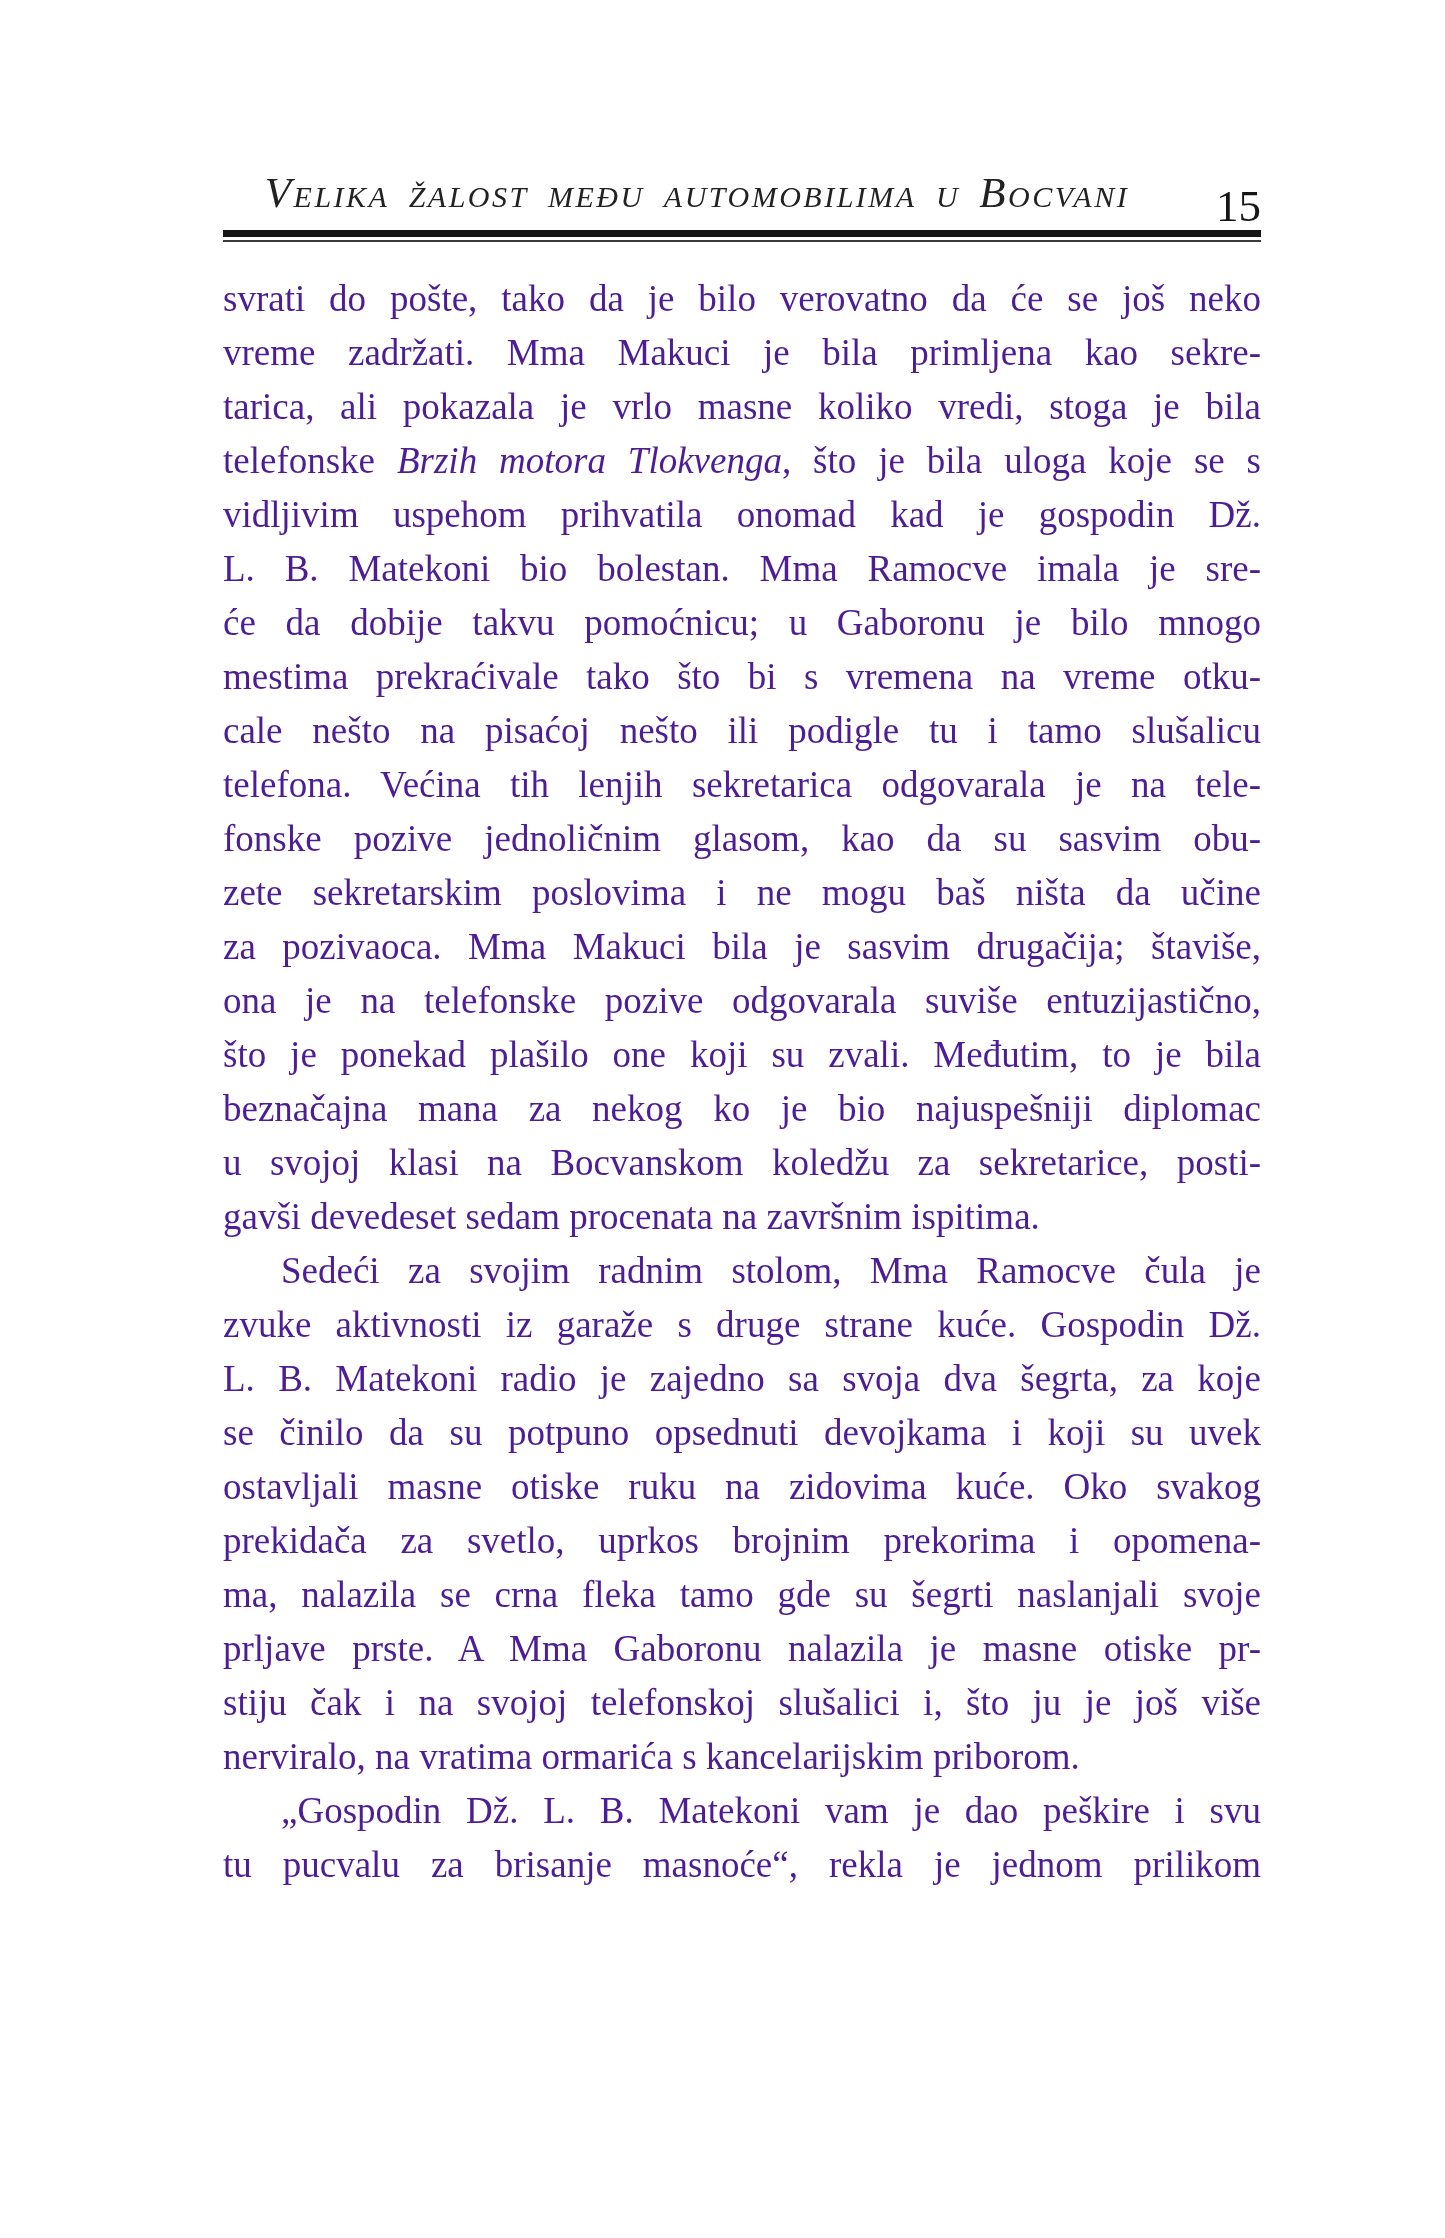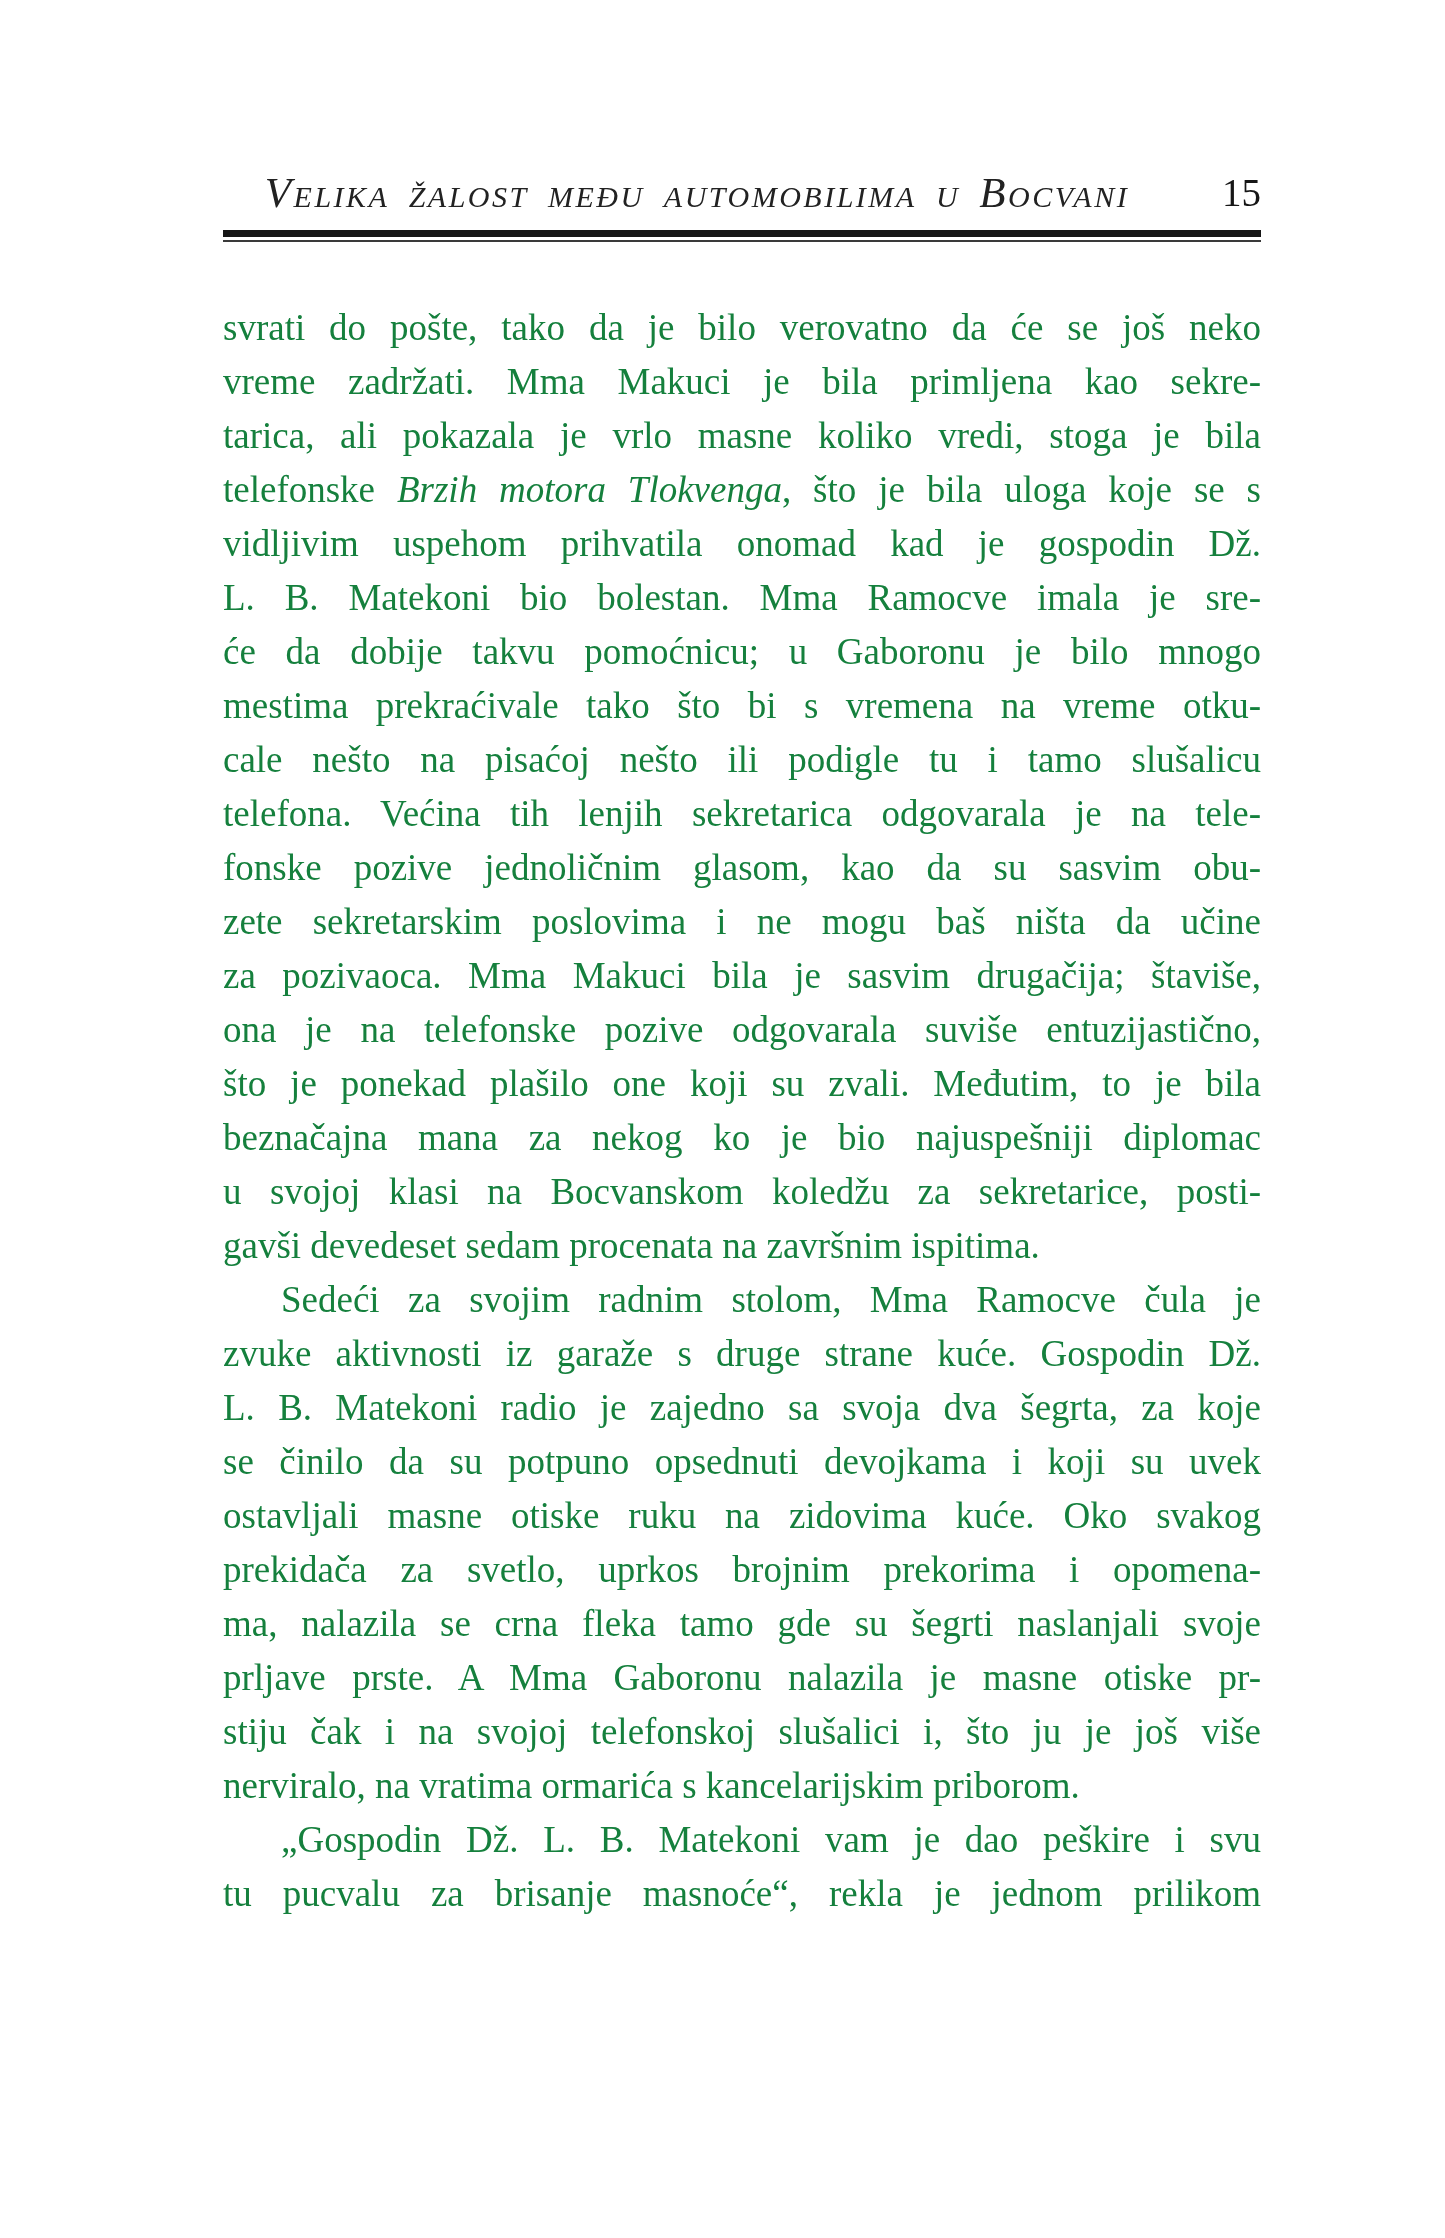--- a/index.html
+++ b/index.html
@@ -35,44 +35,44 @@
     font-variant: small-caps;
     font-size: 43px;
     letter-spacing: 2.5px;
     word-spacing: 6px;
     color: #222222;
     padding-right: 90px; 
   }
   .page-number {
     position: absolute;
     right: 0;
-    top: 0;
-    font-size: 39px;
+    top: 13px;
+    font-size: 45px;
     line-height: 50px;
     font-style: normal;
     color: #161616;
     text-align: center;
   }
   .double-rule {
     margin-top: 12px;
   }
   .rule-thick {
     height: 7px;
     background: #161616;
   }
   .rule-thin {
     margin-top: 3px;
     height: 2px;
     background: #3a3a3a;
   }
   .body-text {
-    margin-top: 59px;
+    margin-top: 30px;
     font-size: 37px;
     line-height: 54px;
-    color: #15803d;
+    color: #4c1d95;
   }
   .line {
     text-align: justify;
     text-align-last: justify;
     height: 54px;
     overflow: visible;
   }
   .line.no-just {
     text-align-last: left;
   }

